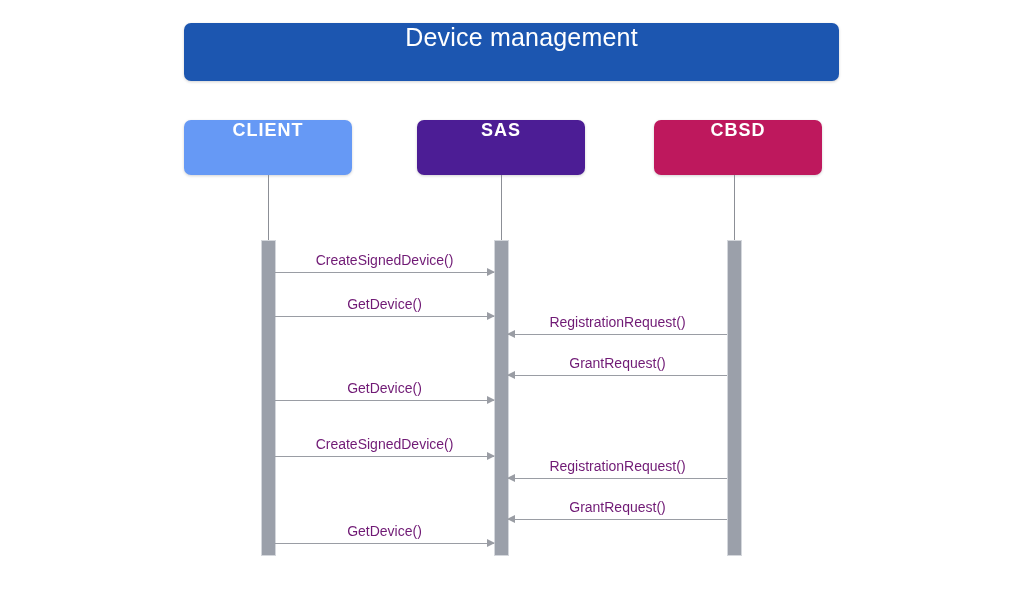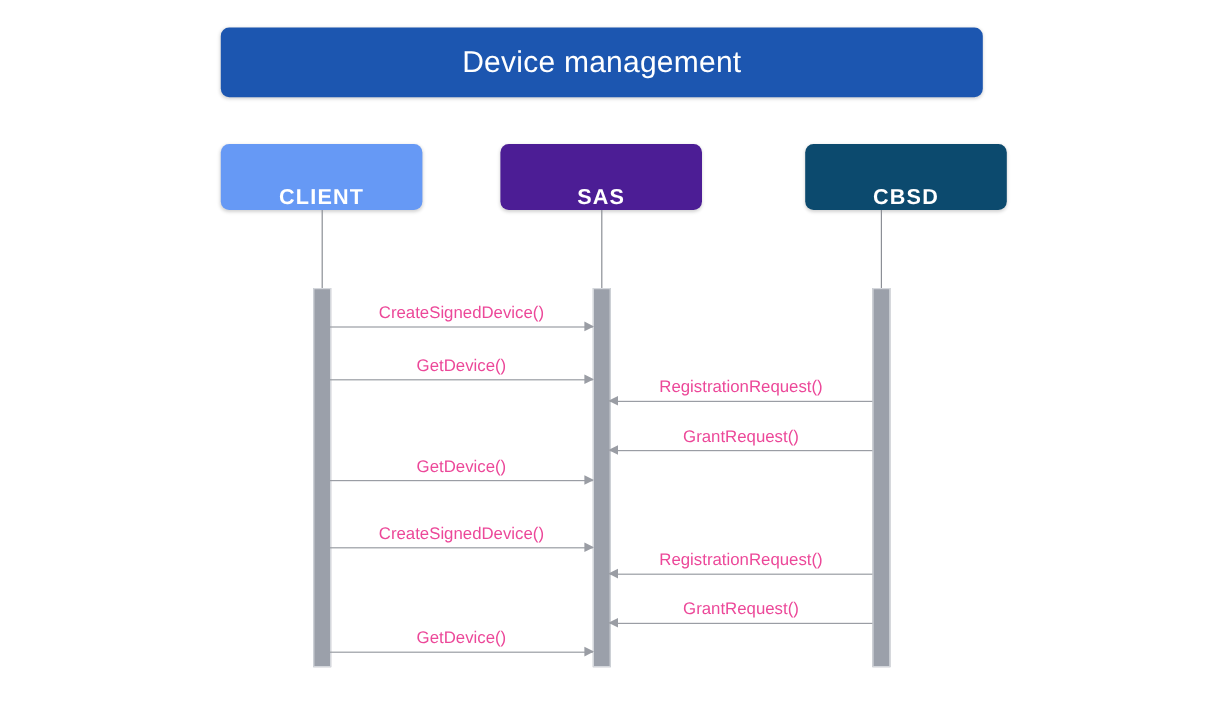--- a/index.html
+++ b/index.html
@@ -23,41 +23,42 @@
   
   .title-banner {
     position: absolute;
     left: 184px;
     top: 23px;
     width: 635px;
     height: 58px;
     background: #1c56b0;
     border-radius: 7px;
     display: flex;
-    align-items: center;
+    align-items: flex-start;
     justify-content: center;
     box-shadow: 0 1px 3px rgba(0,0,0,0.18);
+    padding-left: 20px;
   }
   .title-banner .title-text {
     color: #ffffff;
     font-size: 25px;
     font-weight: 400;
     letter-spacing: 0.2px;
     white-space: nowrap;
   }
 
   
   .participant {
     position: absolute;
     top: 120px;
     width: 168px;
     height: 55px;
     border-radius: 7px;
     display: flex;
-    align-items: flex-end;
+    align-items: flex-start;
     justify-content: center;
     box-shadow: 0 1px 3px rgba(0,0,0,0.18);
   }
   .participant .p-label {
     color: #ffffff;
     font-size: 18px;
     font-weight: bold;
     letter-spacing: 1.0px;
     white-space: nowrap;
   }
@@ -103,21 +104,21 @@
   }
   .msg-arrow.left {
     left: -1px;
     border-right: 8px solid #9a9da4;
   }
   .msg-label {
     position: absolute;
     bottom: 6px;
     width: 100%;
     text-align: center;
-    color: #ec4899;
+    color: #701a75;
     font-size: 14px;
     white-space: nowrap;
   }
 </style>
 </head>
 <body>
 
 <div id="diagram">
 
   <div class="title-banner">
@@ -128,21 +129,21 @@
       <div class="participant" style="left: 184px; background: rgb(102, 153, 245);">
         <span class="p-label">CLIENT</span>
       </div>
       <div class="lifeline" style="left: 268px; top: 175px; height: 65px;"></div>
       <div class="activation" style="left: 261px; top: 240px; height: 316px;"></div>
       <div class="participant" style="left: 417px; background: #4c1d95;">
         <span class="p-label">SAS</span>
       </div>
       <div class="lifeline" style="left: 501px; top: 175px; height: 65px;"></div>
       <div class="activation" style="left: 494px; top: 240px; height: 316px;"></div>
-      <div class="participant" style="left: 671px; background: #0c4a6e;">
+      <div class="participant" style="left: 654px; background: #be185d;">
         <span class="p-label">CBSD</span>
       </div>
       <div class="lifeline" style="left: 734px; top: 175px; height: 65px;"></div>
       <div class="activation" style="left: 727px; top: 240px; height: 316px;"></div>
     </div>
 
   <div id="messages-layer">
       <div class="message" style="left: 275px; width: 219px; top: 272px;">
         <div class="msg-line"></div>
         <div class="msg-arrow right"></div>

